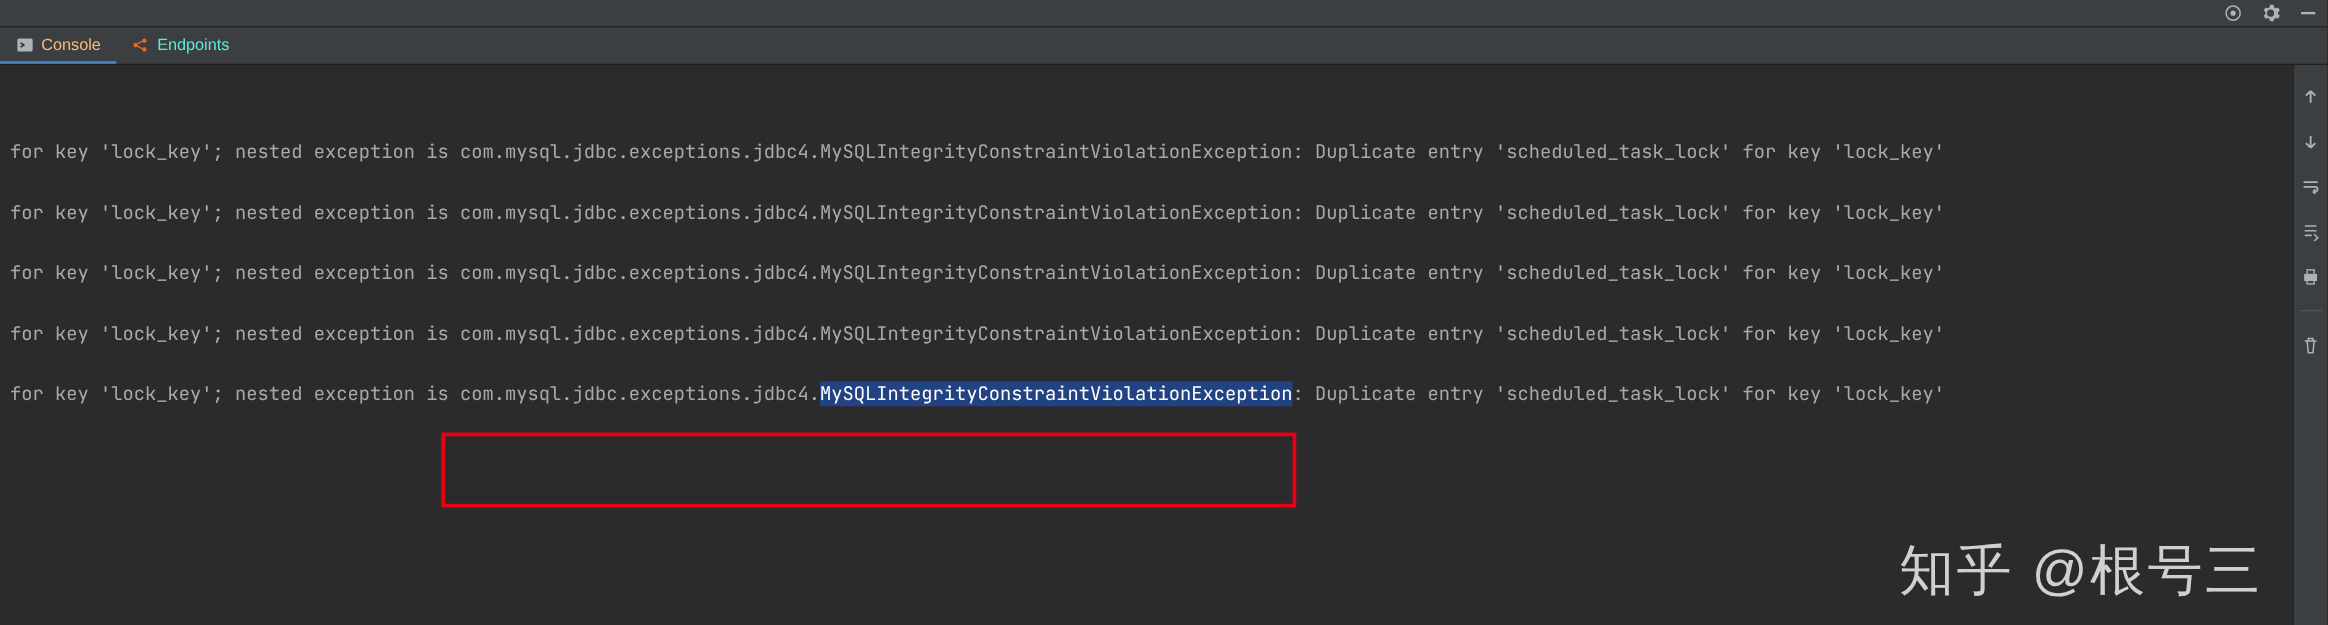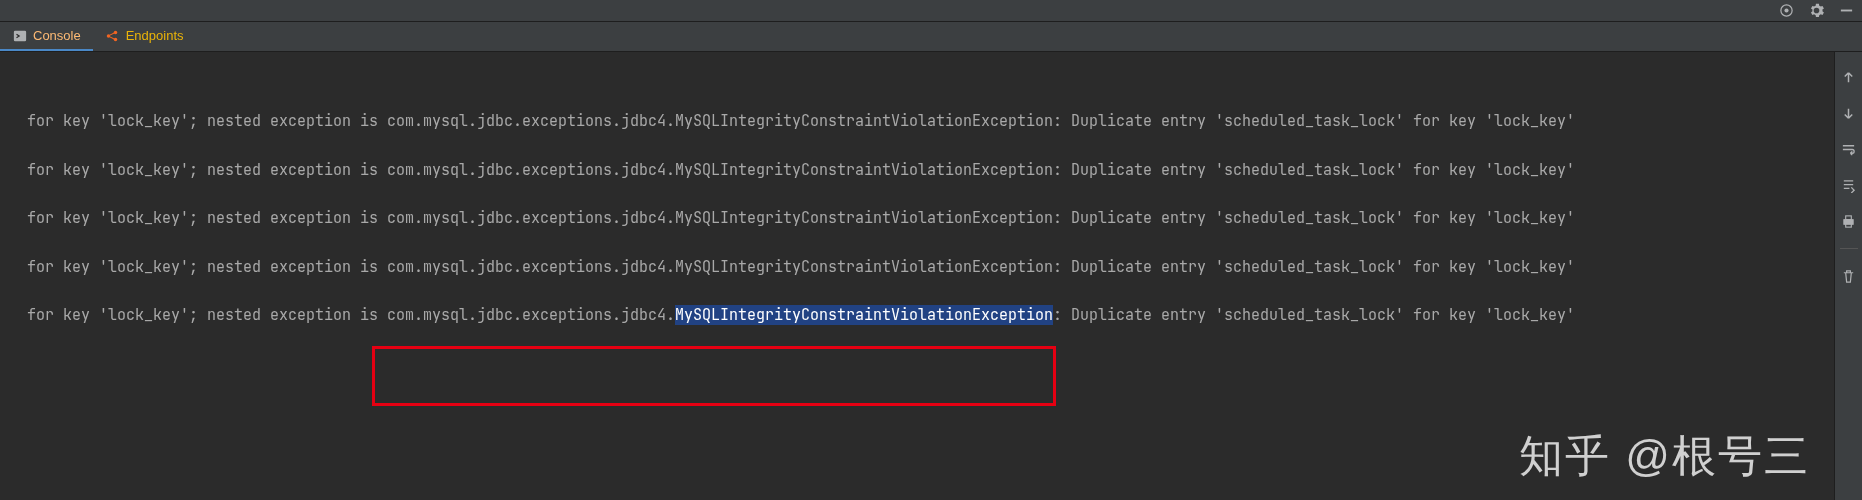--- a/index.html
+++ b/index.html
@@ -34,35 +34,34 @@
     border-bottom: 1px solid #1e1e1e;
     display: flex;
     align-items: flex-end;
   }
   .tab {
     display: flex;
     align-items: center;
     gap: 6px;
     padding: 6px 12px;
     font-size: 13px;
-    color: #eab308;
+    color: #5eead4;
     cursor: pointer;
     border-bottom: 2px solid transparent;
   }
   .tab.active {
     border-bottom: 2px solid #4a88c7;
     color: #fdba74;
   }
   .tab .ticon { width: 15px; height: 15px; display:flex; align-items:center; justify-content:center; }
 
   
   .workspace {
     display: flex;
     height: calc(100% - 52px);
-    padding-left: 19px;
   }
   .console-wrap {
     flex: 1;
     position: relative;
     background: #2b2b2b;
     overflow: hidden;
   }
   .console {
     padding: 60px 8px 8px 8px;
     font-family: "JetBrains Mono", "Consolas", monospace;

